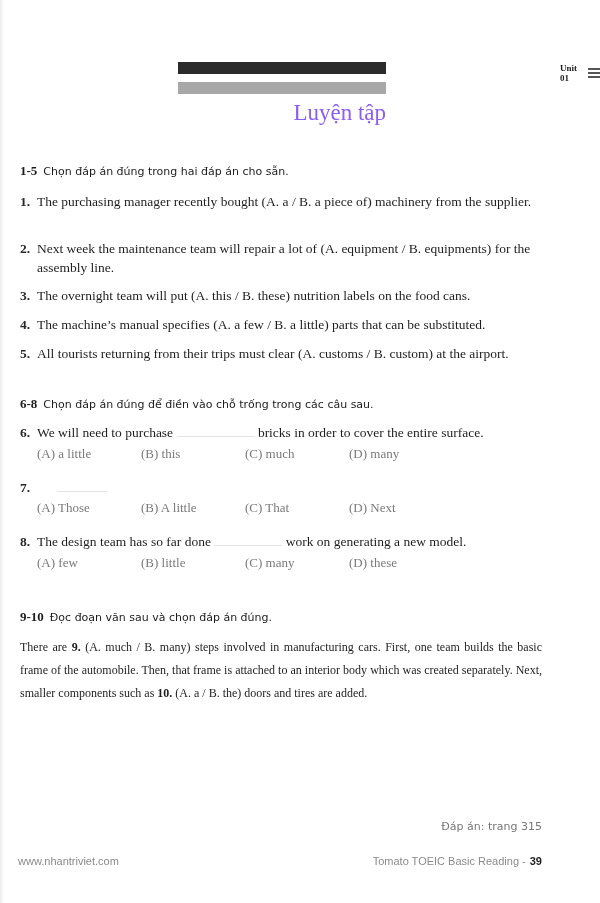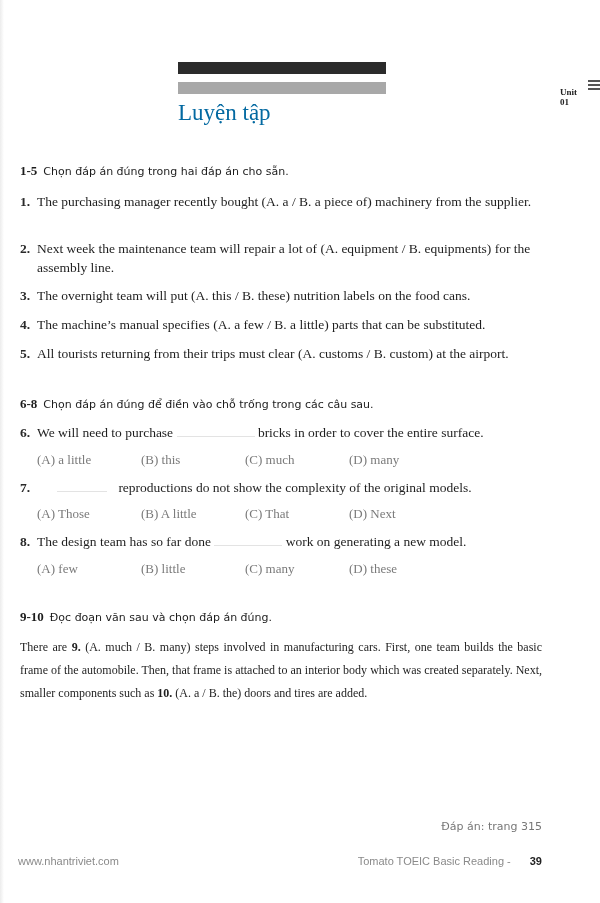--- a/index.html
+++ b/index.html
@@ -2,39 +2,39 @@
 <html><head>
   <meta charset="utf-8">
   <style>
     html, body { margin: 0; padding: 0; background: #ffffff; }
     body { width: 600px; height: 903px; position: relative; overflow: hidden; color: #1e1e1e; font-family: "Liberation Serif", serif; }
     .page-edge { position: absolute; left: 0; top: 0; width: 4px; height: 903px; background: linear-gradient(to right, #ececec, #ffffff); }
     .bar { position: absolute; left: 178px; width: 208px; }
     .bar-dark { top: 62px; height: 12px; background: #2b2b2b; }
     .bar-grey { top: 82px; height: 12px; background: #a8a8a8; }
     .unit-marker { position: absolute; top: 63px; left: 560px; display: flex; align-items: center; gap: 2px; }
-    .unit-label { font-family: "Liberation Serif", serif; font-size: 9px; font-weight: bold; color: #222; margin-top: 24px; }
+    .unit-label { font-family: "Liberation Serif", serif; font-size: 9px; font-weight: bold; color: #222; }
     .unit-lines { display: flex; flex-direction: column; gap: 2px; }
     .unit-lines span { display: block; width: 12px; height: 2px; background: #555; }
-    .title { position: absolute; top: 100px; left: 178px; width: 208px; text-align: left; font-size: 23px; color: #0369a1; }
+    .title { position: absolute; top: 100px; left: 178px; width: 208px; text-align: right; font-size: 23px; color: #8b5cf6; }
     .section-head { position: absolute; left: 20px; font-size: 12.5px; color: #1c1c1c; }
     .section-head .num { font-weight: bold; margin-right: 6px; font-family: "Liberation Serif", serif; font-size: 13px; }
     .section-head .inst { font-family: "DejaVu Sans", sans-serif; font-size: 11px; }
     .q { position: absolute; left: 20px; width: 540px; font-size: 13.5px; line-height: 19px; display: flex; }
     .q .qn { width: 17px; flex-shrink: 0; font-weight: bold; color: #2a2a2a; }
     .q .qt { flex: 1; }
     .blank { display: inline-block; border-bottom: 1px solid #e3e3e3; height: 12px; vertical-align: baseline; }
-    .opts { position: absolute; left: 37px; display: flex; font-size: 13px; color: #7a7a7a; margin-top: 6px; }
+    .opts { position: absolute; left: 37px; display: flex; font-size: 13px; color: #7a7a7a; }
     .opts span { width: 104px; }
     .passage { position: absolute; left: 20px; top: 636px; width: 522px; font-size: 12px; line-height: 23px; text-align: justify; }
     .passage b { font-weight: bold; }
     .answer-ref { position: absolute; top: 820px; right: 58px; font-family: "DejaVu Sans", sans-serif; font-size: 11px; color: #777; }
     .footer-left { position: absolute; top: 855px; left: 18px; font-family: "Liberation Sans", sans-serif; font-size: 11px; color: #8a8a8a; text-align: right; }
     .footer-right { position: absolute; top: 855px; right: 58px; font-family: "Liberation Sans", sans-serif; font-size: 11px; color: #8a8a8a; }
-    .footer-right .pg { color: #222; font-weight: bold; margin-left: 19px; }
+    .footer-right .pg { color: #222; font-weight: bold; margin-left: 4px; }
   </style>
 </head>
 <body>
 
 <div class="page-edge"></div>
 
 <div class="bar bar-dark"></div>
 <div class="bar bar-grey"></div>
 
 <div class="unit-marker">
@@ -90,21 +90,20 @@
   <span>(B) this</span>
   <span>(C) much</span>
   <span>(D) many</span>
 </div>
 
 <div class="q" style="top:478px;">
   <span class="qn">7.</span>
   <span class="qt">
     <span></span>
     <span class="blank" style="width:50px; margin-left:20px; margin-right:8px;"></span>
-    <span>reproductions do not show the complexity of the original models.</span>
   </span>
 </div>
 <div class="opts" style="top:500px;">
   <span>(A) Those</span>
   <span>(B) A little</span>
   <span>(C) That</span>
   <span>(D) Next</span>
 </div>
 
 <div class="q" style="top:532px;">

